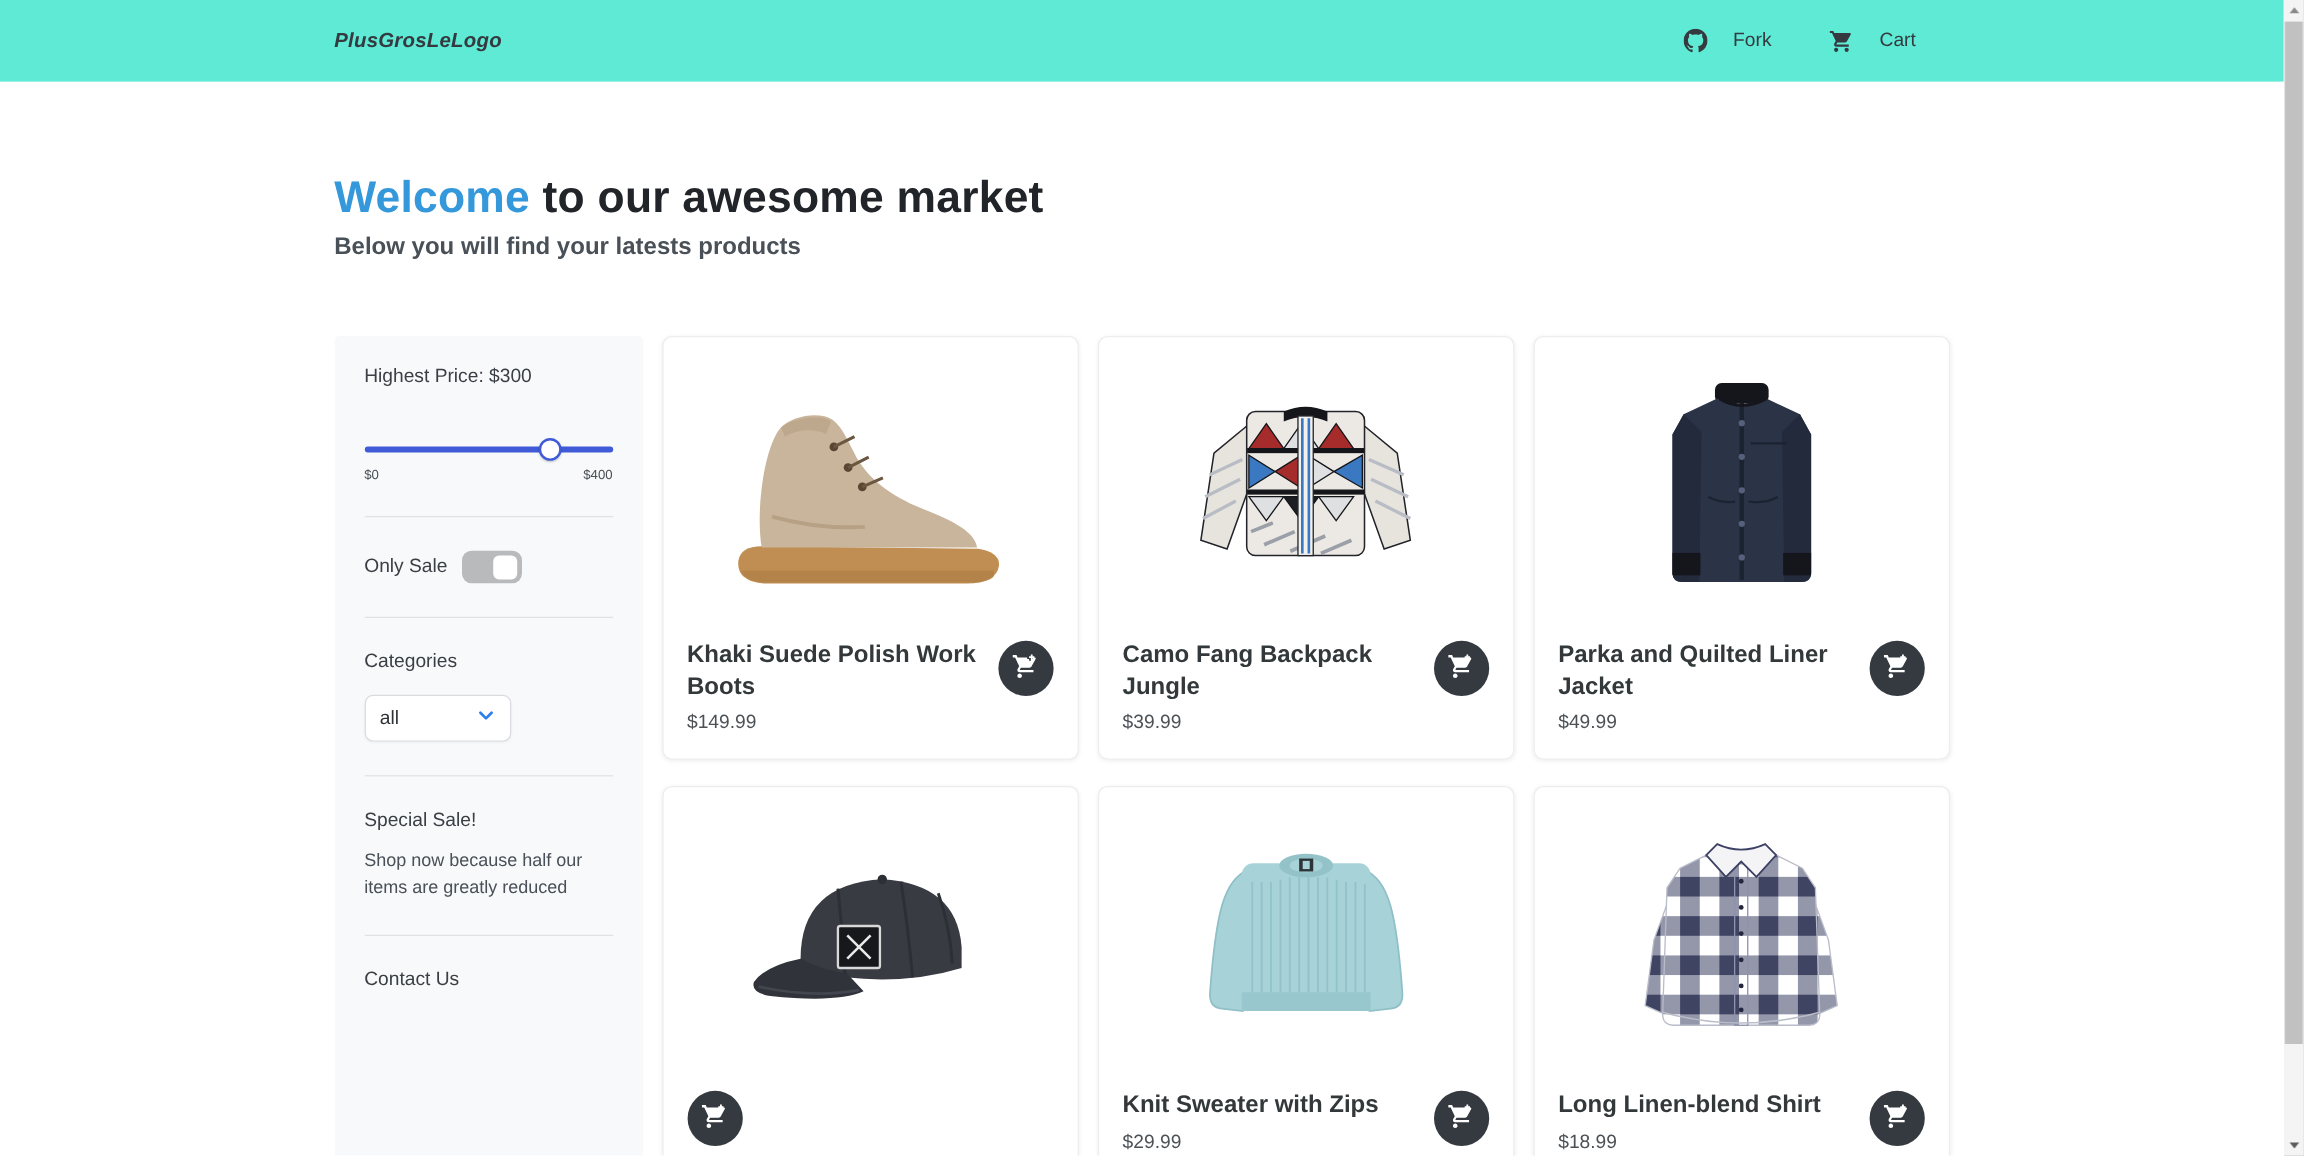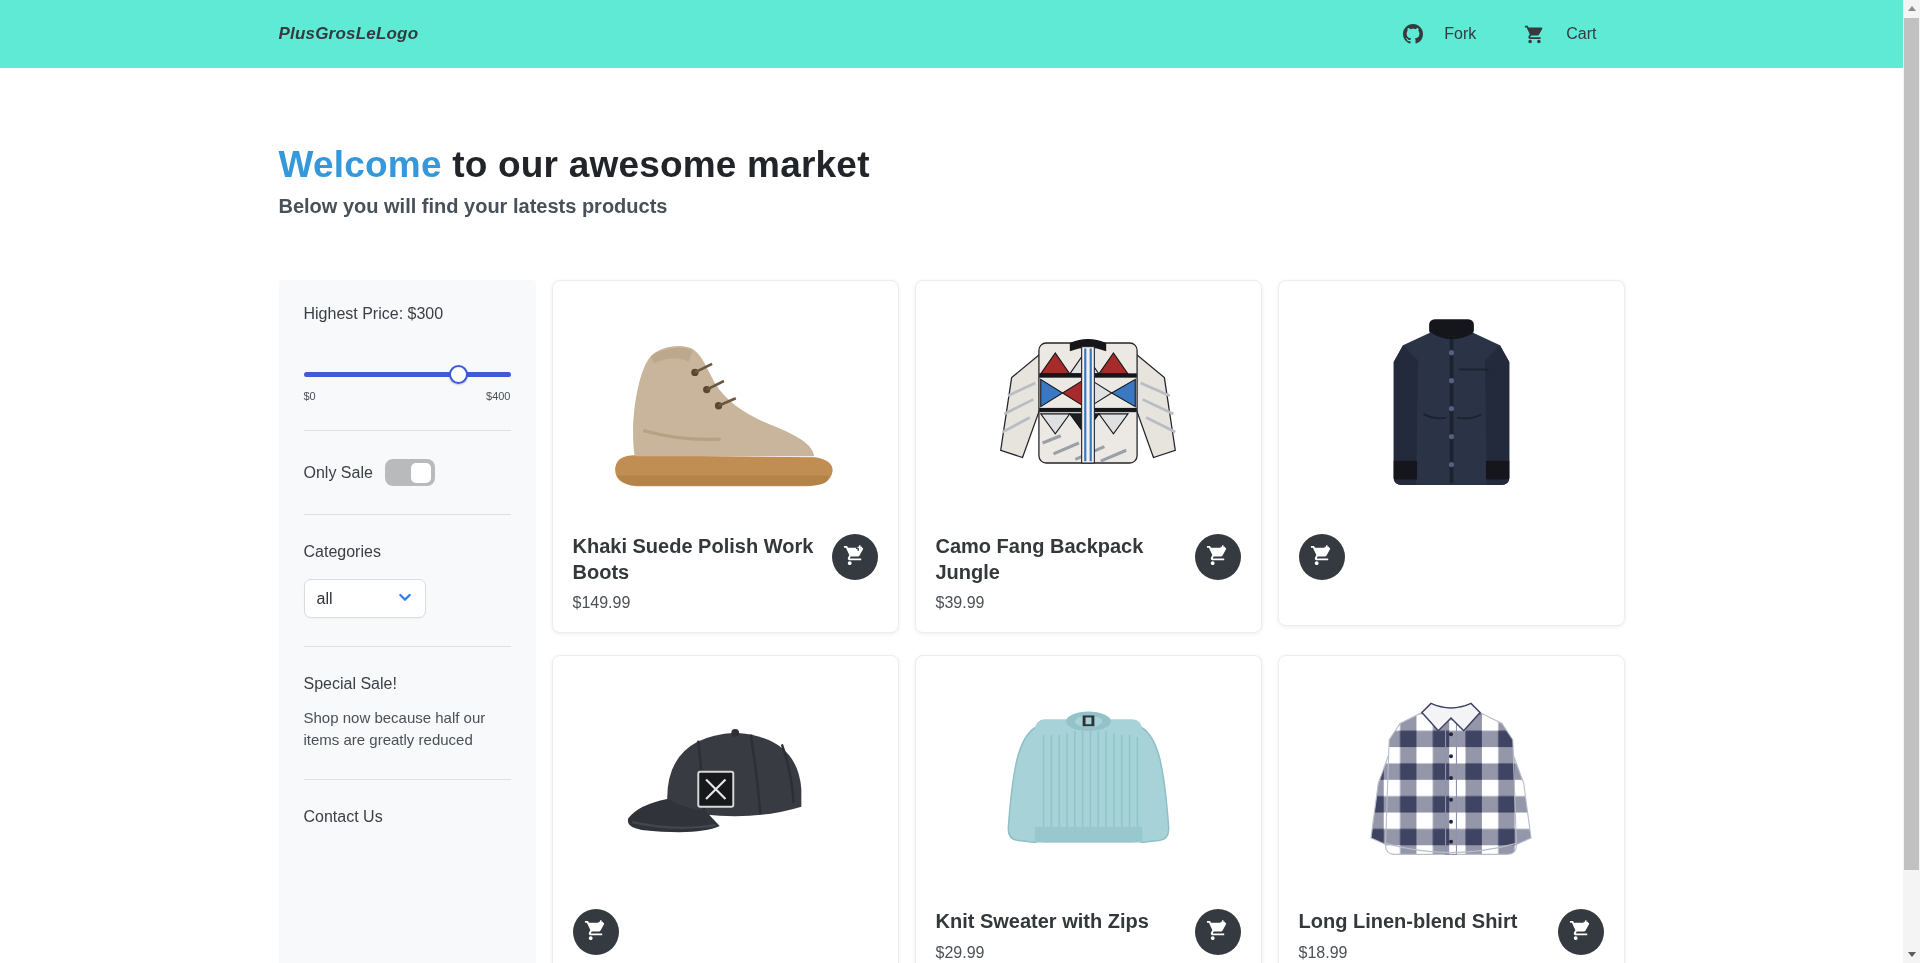--- a/index.html
+++ b/index.html
@@ -241,20 +241,24 @@
             <circle cx="110" cy="82" r="2.8" fill="#55607c"></circle>
             <circle cx="110" cy="112" r="2.8" fill="#55607c"></circle>
             <circle cx="110" cy="142" r="2.8" fill="#55607c"></circle>
             <circle cx="110" cy="172" r="2.8" fill="#55607c"></circle>
             <path d="M80 118 Q92 124 104 122 M116 122 Q132 124 142 118" stroke="#1b2230" stroke-width="2" fill="none"></path>
             <path d="M118 70 L150 70" stroke="#1b2230" stroke-width="2"></path>
             <path d="M90 30 Q110 42 132 30" stroke="#14161c" stroke-width="3" fill="none"></path>
           </svg>
         </div>
         <div class="card-body">
+          <div class="card-text">
+            <h3 class="card-title">Parka and Quilted Liner Jacket</h3>
+            <div class="card-price">$49.99</div>
+          </div>
           <button class="add-btn">
             <span>
               <svg width="23" height="23" viewBox="0 0 24 24" fill="#fff">
                   <path d="M7 18c-1.1 0-1.99.9-1.99 2S5.9 22 7 22s2-.9 2-2-.9-2-2-2zM1 2v2h2l3.6 7.59-1.35 2.45c-.16.28-.25.61-.25.96 0 1.1.9 2 2 2h12v-2H7.42c-.14 0-.25-.11-.25-.25l.03-.12.9-1.63h7.45c.75 0 1.41-.41 1.75-1.03l3.58-6.49c.08-.14.12-.31.12-.48 0-.55-.45-1-1-1H5.21l-.94-2H1z"></path>
                   <path d="M15.2 3.7h4.6 M17.5 1.4v4.6" stroke="#fff" stroke-width="1.6"></path>
                 </svg>
             </span>
           </button>
         </div>
       </article>

